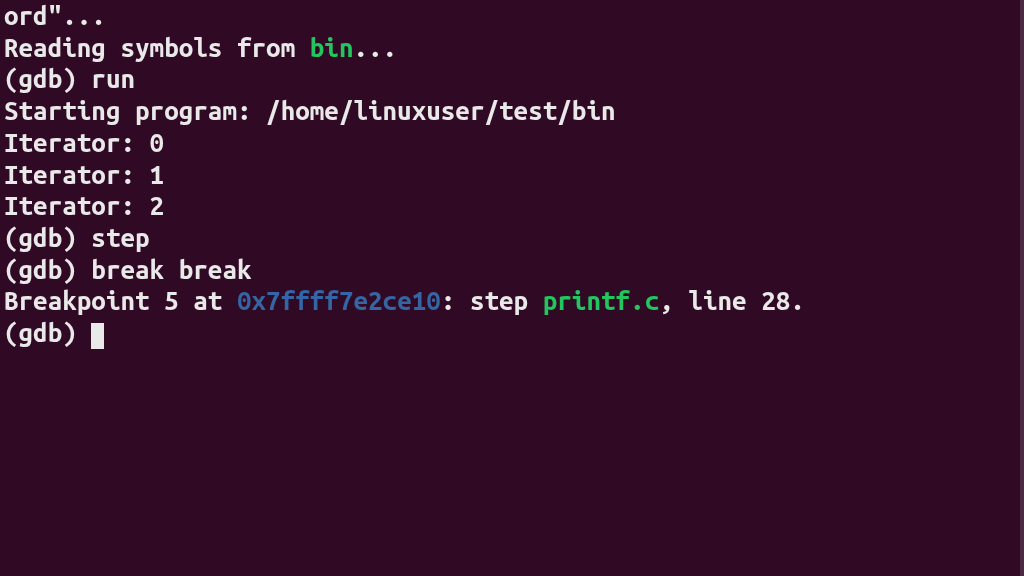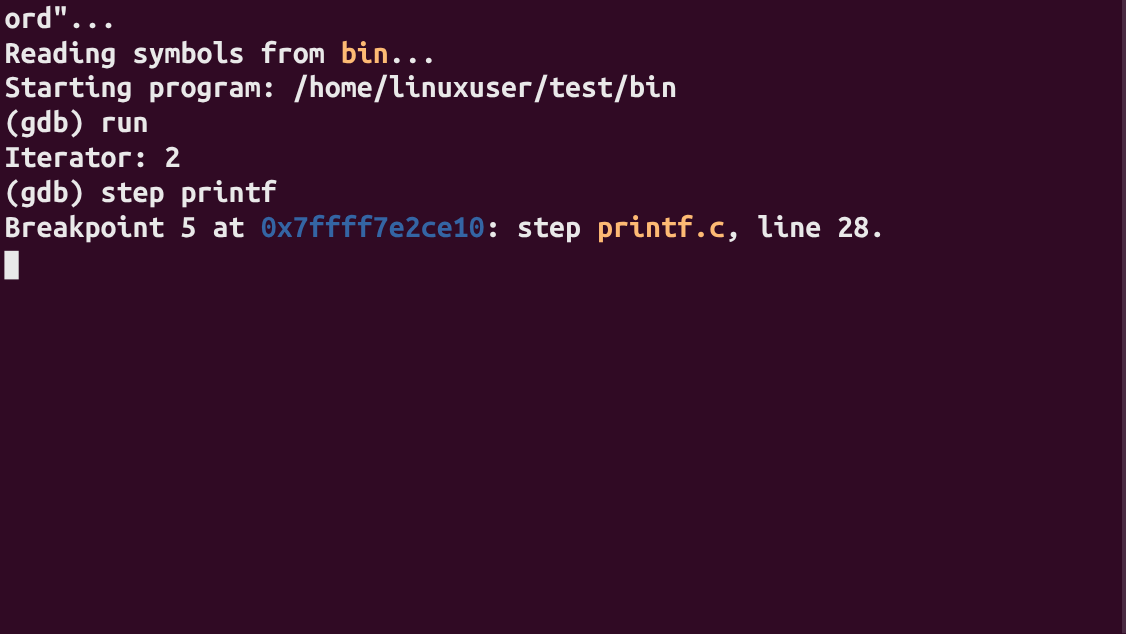--- a/index.html
+++ b/index.html
@@ -12,21 +12,21 @@
     background: #300a24;
     font-family: "Ubuntu Mono", "DejaVu Sans Mono", Consolas, monospace;
     font-size: 26px;
     line-height: 1.22;
     color: #e9e9e9;
     font-weight: bold;
     padding: 0 4px;
     position: relative;
   }
   .line { white-space: pre; }
-  .green { color: #fdba74; }
+  .green { color: #22c55e; }
   .blue  { color: #3465a4; }
   .cursor {
     display: inline-block;
     width: 13px;
     height: 26px;
     background: #e9e9e9;
     vertical-align: text-bottom;
     margin-bottom: -2px;
   }
   .scrollbar {
@@ -37,21 +37,24 @@
     height: 100%;
     background: #4a2a42;
   }
 </style>
 </head>
 <body>
 
 <div>
   <div class="line">ord"...</div>
   <div class="line"><span>Reading symbols from </span><span class="green">bin</span><span>...</span></div>
+  <div class="line">(gdb) run</div>
   <div class="line">Starting program: /home/linuxuser/test/bin</div>
-  <div class="line">(gdb) run</div>
+  <div class="line">Iterator: 0</div>
+  <div class="line">Iterator: 1</div>
   <div class="line">Iterator: 2</div>
-  <div class="line">(gdb) step printf</div>
+  <div class="line">(gdb) step</div>
+  <div class="line">(gdb) break break</div>
   <div class="line"><span>Breakpoint 5 at </span><span class="blue">0x7ffff7e2ce10</span><span>: step </span><span class="green">printf.c</span><span>, line 28.</span></div>
-  <div class="line"><span class="cursor"></span></div>
+  <div class="line"><span>(gdb) </span><span class="cursor"></span></div>
 </div>
 
 <div class="scrollbar"></div>
 
 </body></html>

